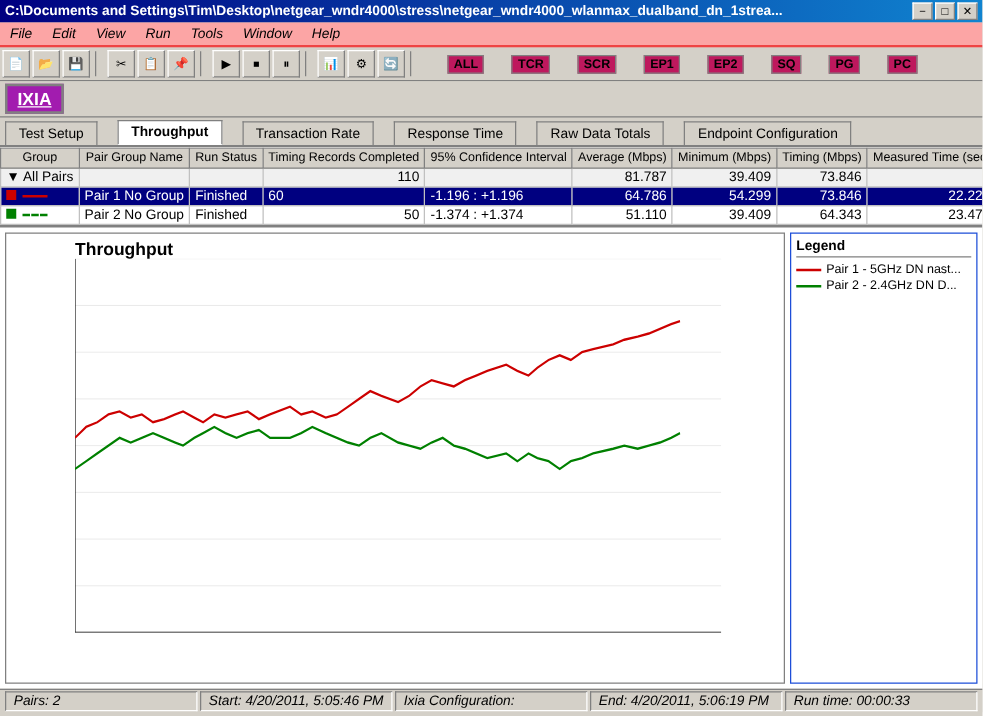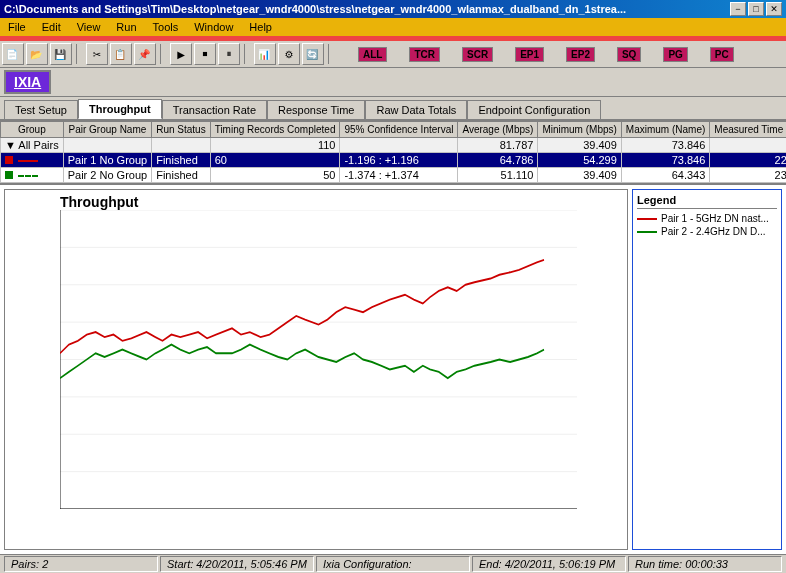--- a/index.html
+++ b/index.html
@@ -21,26 +21,27 @@
       background: #d4d0c8;
       border: 1px solid;
       border-color: #ffffff #808080 #808080 #ffffff;
       width: 16px; height: 14px;
       font-size: 9px; cursor: pointer;
       display: flex; align-items: center; justify-content: center;
     }
 
     
     .menu-bar {
-      background: #eab308;
-      border-bottom: 5px solid #ef4444;
+      background: #fca5a5;
+      border-bottom: 2px solid #ef4444;
       padding: 2px 4px;
       display: flex;
       gap: 8px;
       font-size: 11px;
+      font-style: italic;
     }
     .menu-item { padding: 1px 4px; cursor: pointer; }
 
     
     .toolbar {
       background: #d4d0c8;
       border-bottom: 1px solid #808080;
       padding: 2px;
       display: flex;
       align-items: center;
@@ -67,21 +68,21 @@
 
     
     .logo-area {
       background: #d4d0c8;
       border-bottom: 1px solid #808080;
       padding: 2px 4px;
       display: flex;
       align-items: center;
     }
     .ixia-logo {
-      background: #6d28d9;
+      background: #a21caf;
       color: white;
       font-weight: bold;
       font-size: 14px;
       padding: 2px 8px;
       border: 2px solid #808080;
       margin-right: 8px;
       text-decoration: underline;
     }
 
     
@@ -93,21 +94,21 @@
       border-bottom: 2px solid #808080;
       margin-top: 2px;
     }
     .tab {
       padding: 3px 10px;
       background: #d4d0c8;
       border: 1px solid #808080;
       border-bottom: none;
       cursor: pointer;
       font-size: 11px;
-      margin-right: 0;
+      margin-right: 16px;
     }
     .tab.active {
       background: #ffffff;
       font-weight: bold;
       border-bottom: 1px solid #ffffff;
       z-index: 1;
       position: relative;
     }
 
     
@@ -292,21 +293,21 @@
     <table class="data-table">
       <thead>
         <tr>
           <th>Group</th>
           <th>Pair Group Name</th>
           <th>Run Status</th>
           <th>Timing Records Completed</th>
           <th>95% Confidence Interval</th>
           <th>Average (Mbps)</th>
           <th>Minimum (Mbps)</th>
-          <th>Maximum (Name)</th>
+          <th>Timing (Mbps)</th>
           <th>Measured Time (sec)</th>
 
         </tr>
       </thead>
       <tbody>
 
         <tr class="row-allpairs">
           <td>
             <span style="cursor:pointer;">▼</span>
             <span>All Pairs</span>

